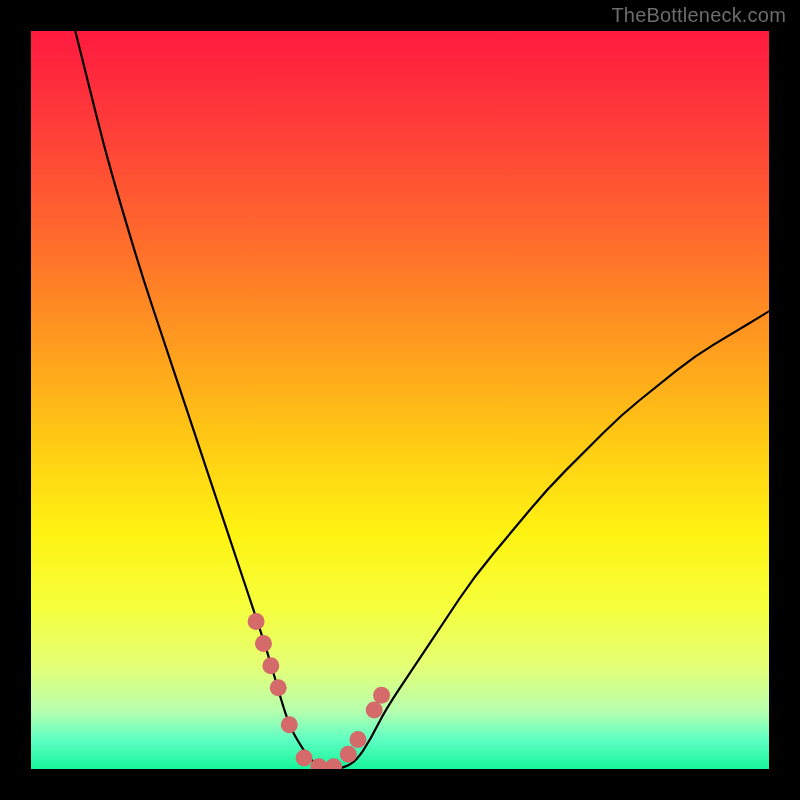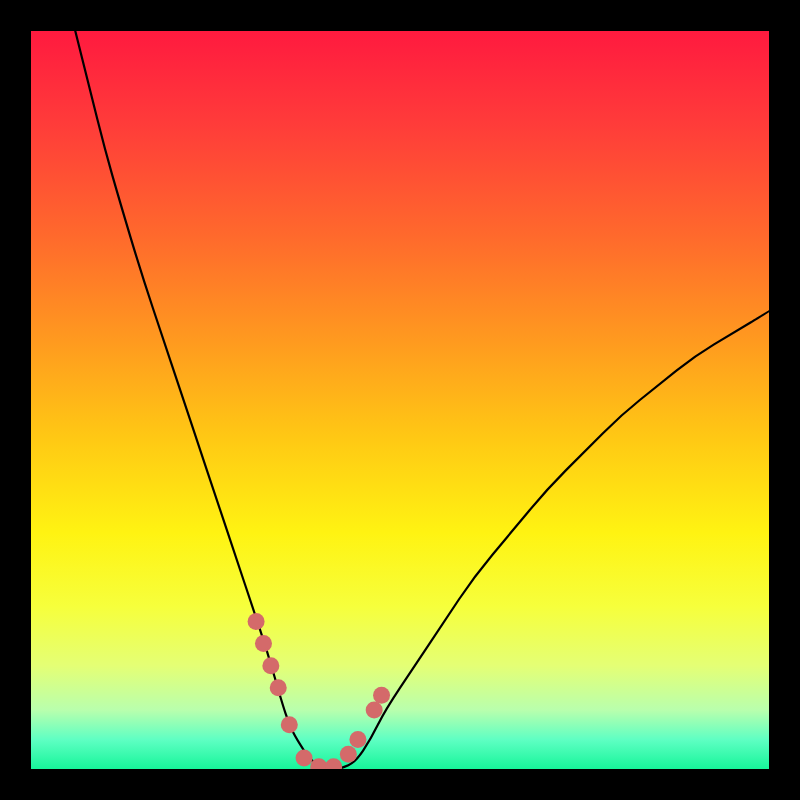--- a/index.html
+++ b/index.html
@@ -18,20 +18,21 @@
           #b9ffad 92%,
           #5fffc3 96%,
           #17f59a 100%)}
   .curve{position:absolute;left:0;top:0}
   .attrib{position:absolute;top:4px;right:14px;color:#6c6c6c;font-size:20px;font-weight:500;letter-spacing:.2px}
 </style>
 </head>
 <body>
 
 <div class="frame">
+  <div class="attrib">TheBottleneck.com</div>
   <div class="plot">
     <div class="grad"></div>
     <svg class="curve" width="738" height="738" viewBox="0 0 738 738">
       <path id="curve-path" fill="none" stroke="#000" stroke-width="2.2" stroke-linecap="round" d="M 44.28 0 Q 44.28 0 51.66 29.519999999999982 Q 59.04 59.039999999999964 66.42 88.56 Q 73.8 118.08000000000004 81.18 143.91000000000003 Q 88.56 169.74 99.63 206.64 Q 110.7 243.53999999999996 121.77000000000001 276.75 Q 132.84 309.96000000000004 140.22 332.1 Q 147.6 354.24 158.67000000000002 387.45000000000005 Q 169.74 420.66 177.12 442.8 Q 184.5 464.94 195.57 498.15 Q 206.64000000000001 531.36 214.02 553.5 Q 221.4 575.64 228.78 597.78 Q 236.16 619.92 243.54000000000002 645.75 Q 250.92000000000002 671.58 254.61 682.6500000000001 Q 258.3 693.72 261.99 701.1 Q 265.68 708.48 273.06 719.55 Q 280.44 730.62 287.82 734.31 Q 295.2 738 302.58 738 Q 309.96 738 317.34000000000003 734.31 Q 324.72 730.62 332.1 719.55 Q 339.48 708.48 346.86 693.72 Q 354.24 678.96 369 656.8199999999999 Q 383.76 634.68 398.52 612.54 Q 413.28000000000003 590.4 428.04 568.26 Q 442.8 546.12 461.25 523.98 Q 479.7 501.84000000000003 498.15 479.70000000000005 Q 516.6 457.56 535.05 439.11 Q 553.5 420.66 571.95 402.21000000000004 Q 590.4 383.76 608.8499999999999 369 Q 627.3 354.24 645.75 339.48 Q 664.2 324.71999999999997 682.6500000000001 313.65 Q 701.1 302.58000000000004 719.55 291.51 T 738 280.44"></path>
       <g id="markers">
           <circle cx="225.09" cy="590.4" r="8.5" fill="#d46a6a"></circle>
           <circle cx="232.47" cy="612.54" r="8.5" fill="#d46a6a"></circle>
           <circle cx="239.85" cy="634.68" r="8.5" fill="#d46a6a"></circle>
           <circle cx="247.23000000000002" cy="656.8199999999999" r="8.5" fill="#d46a6a"></circle>
           <circle cx="258.3" cy="693.72" r="8.5" fill="#d46a6a"></circle>

